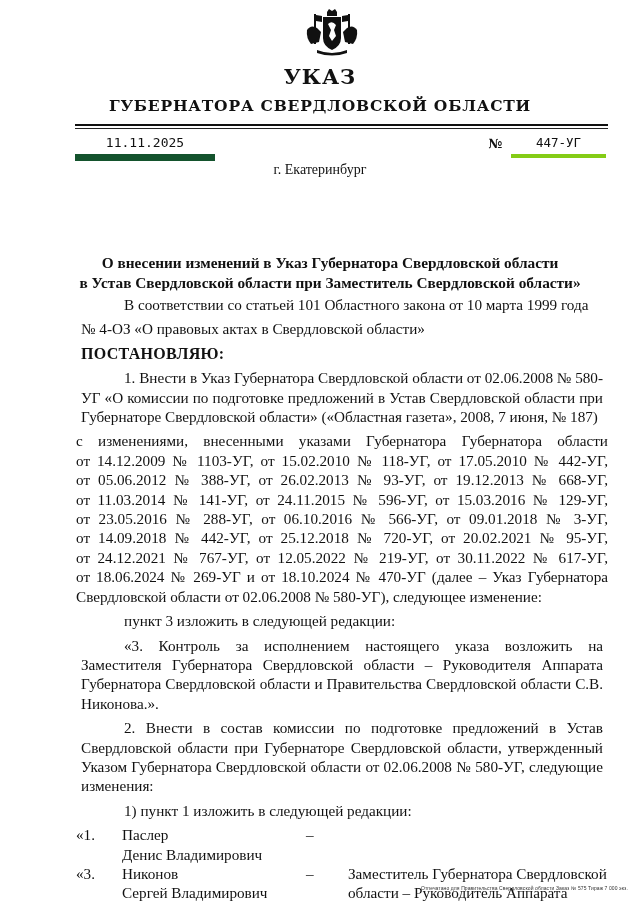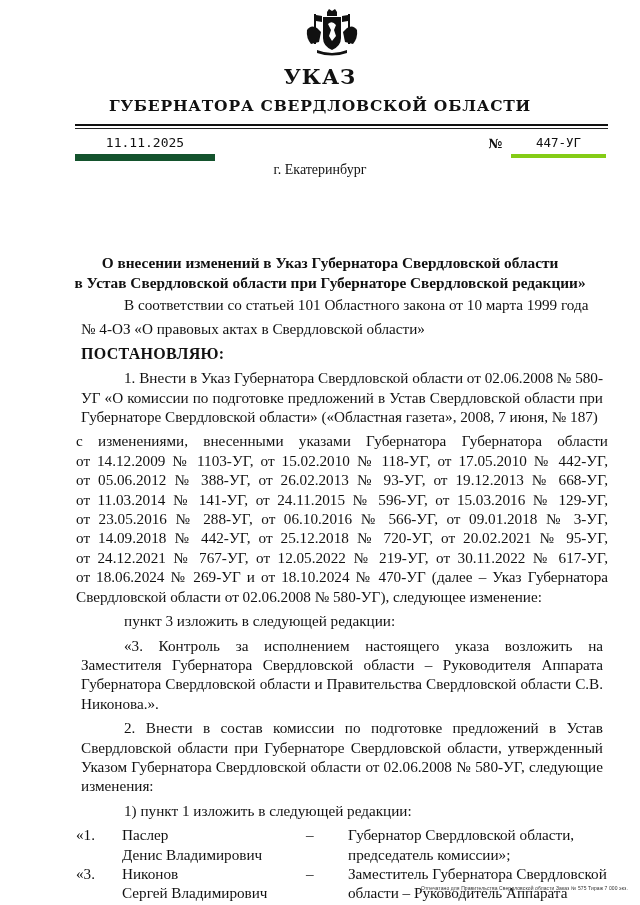--- a/index.html
+++ b/index.html
@@ -97,21 +97,21 @@
   <div class="rule-thick"></div>
   <div class="rule-thin"></div>
 
   <div class="date-field">11.11.2025</div>
   <div class="num-label">№</div>
   <div class="num-field">447-УГ</div>
   <div class="city">г. Екатеринбург</div>
 
   <div class="heading">
     <div>О внесении изменений в Указ Губернатора Свердловской области</div>
-    <div>в Устав Свердловской области при Губернаторе Свердловской редакции»</div>
+    <div>в Устав Свердловской области при Заместитель Свердловской области»</div>
   </div>
 
   <div class="body">
     <p class="indent just-line">В соответствии со статьей 101 Областного закона от 10 марта 1999 года</p>
     <p>№ 4-ОЗ «О правовых актах в Свердловской области»</p>
     <p class="bold-head">ПОСТАНОВЛЯЮ:</p>
 
     <p class="indent">1. Внести в Указ Губернатора Свердловской области от 02.06.2008 № 580-УГ «О комиссии по подготовке предложений в Устав Свердловской области при Губернаторе Свердловской области» («Областная газета», 2008, 7 июня, № 187)</p>
     <div>
       <span class="amend-line">с изменениями, внесенными указами Губернатора Губернатора области</span>
@@ -127,22 +127,20 @@
     <p class="indent">пункт 3 изложить в следующей редакции:</p>
     <p class="indent">«3. Контроль за исполнением настоящего указа возложить на Заместителя Губернатора Свердловской области – Руководителя Аппарата Губернатора Свердловской области и Правительства Свердловской области С.В. Никонова.».</p>
 
     <p class="indent">2. Внести в состав комиссии по подготовке предложений в Устав Свердловской области при Губернаторе Свердловской области, утвержденный Указом Губернатора Свердловской области от 02.06.2008 № 580-УГ, следующие изменения:</p>
     <p class="indent">1) пункт 1 изложить в следующей редакции:</p>
     <div class="member">
       <span class="num">«1.</span>
       <span class="name">Паслер
 Денис Владимирович</span>
       <span class="dash">–</span>
-      <span class="desc">Губернатор Свердловской области,
-председатель комиссии»;</span>
     </div>
     <div class="member">
       <span class="num">«3.</span>
       <span class="name">Никонов
 Сергей Владимирович</span>
       <span class="dash">–</span>
       <span class="desc">Заместитель Губернатора Свердловской
 области – Руководитель Аппарата
 Губернатора Свердловской области и
 Правительства Свердловской области,

